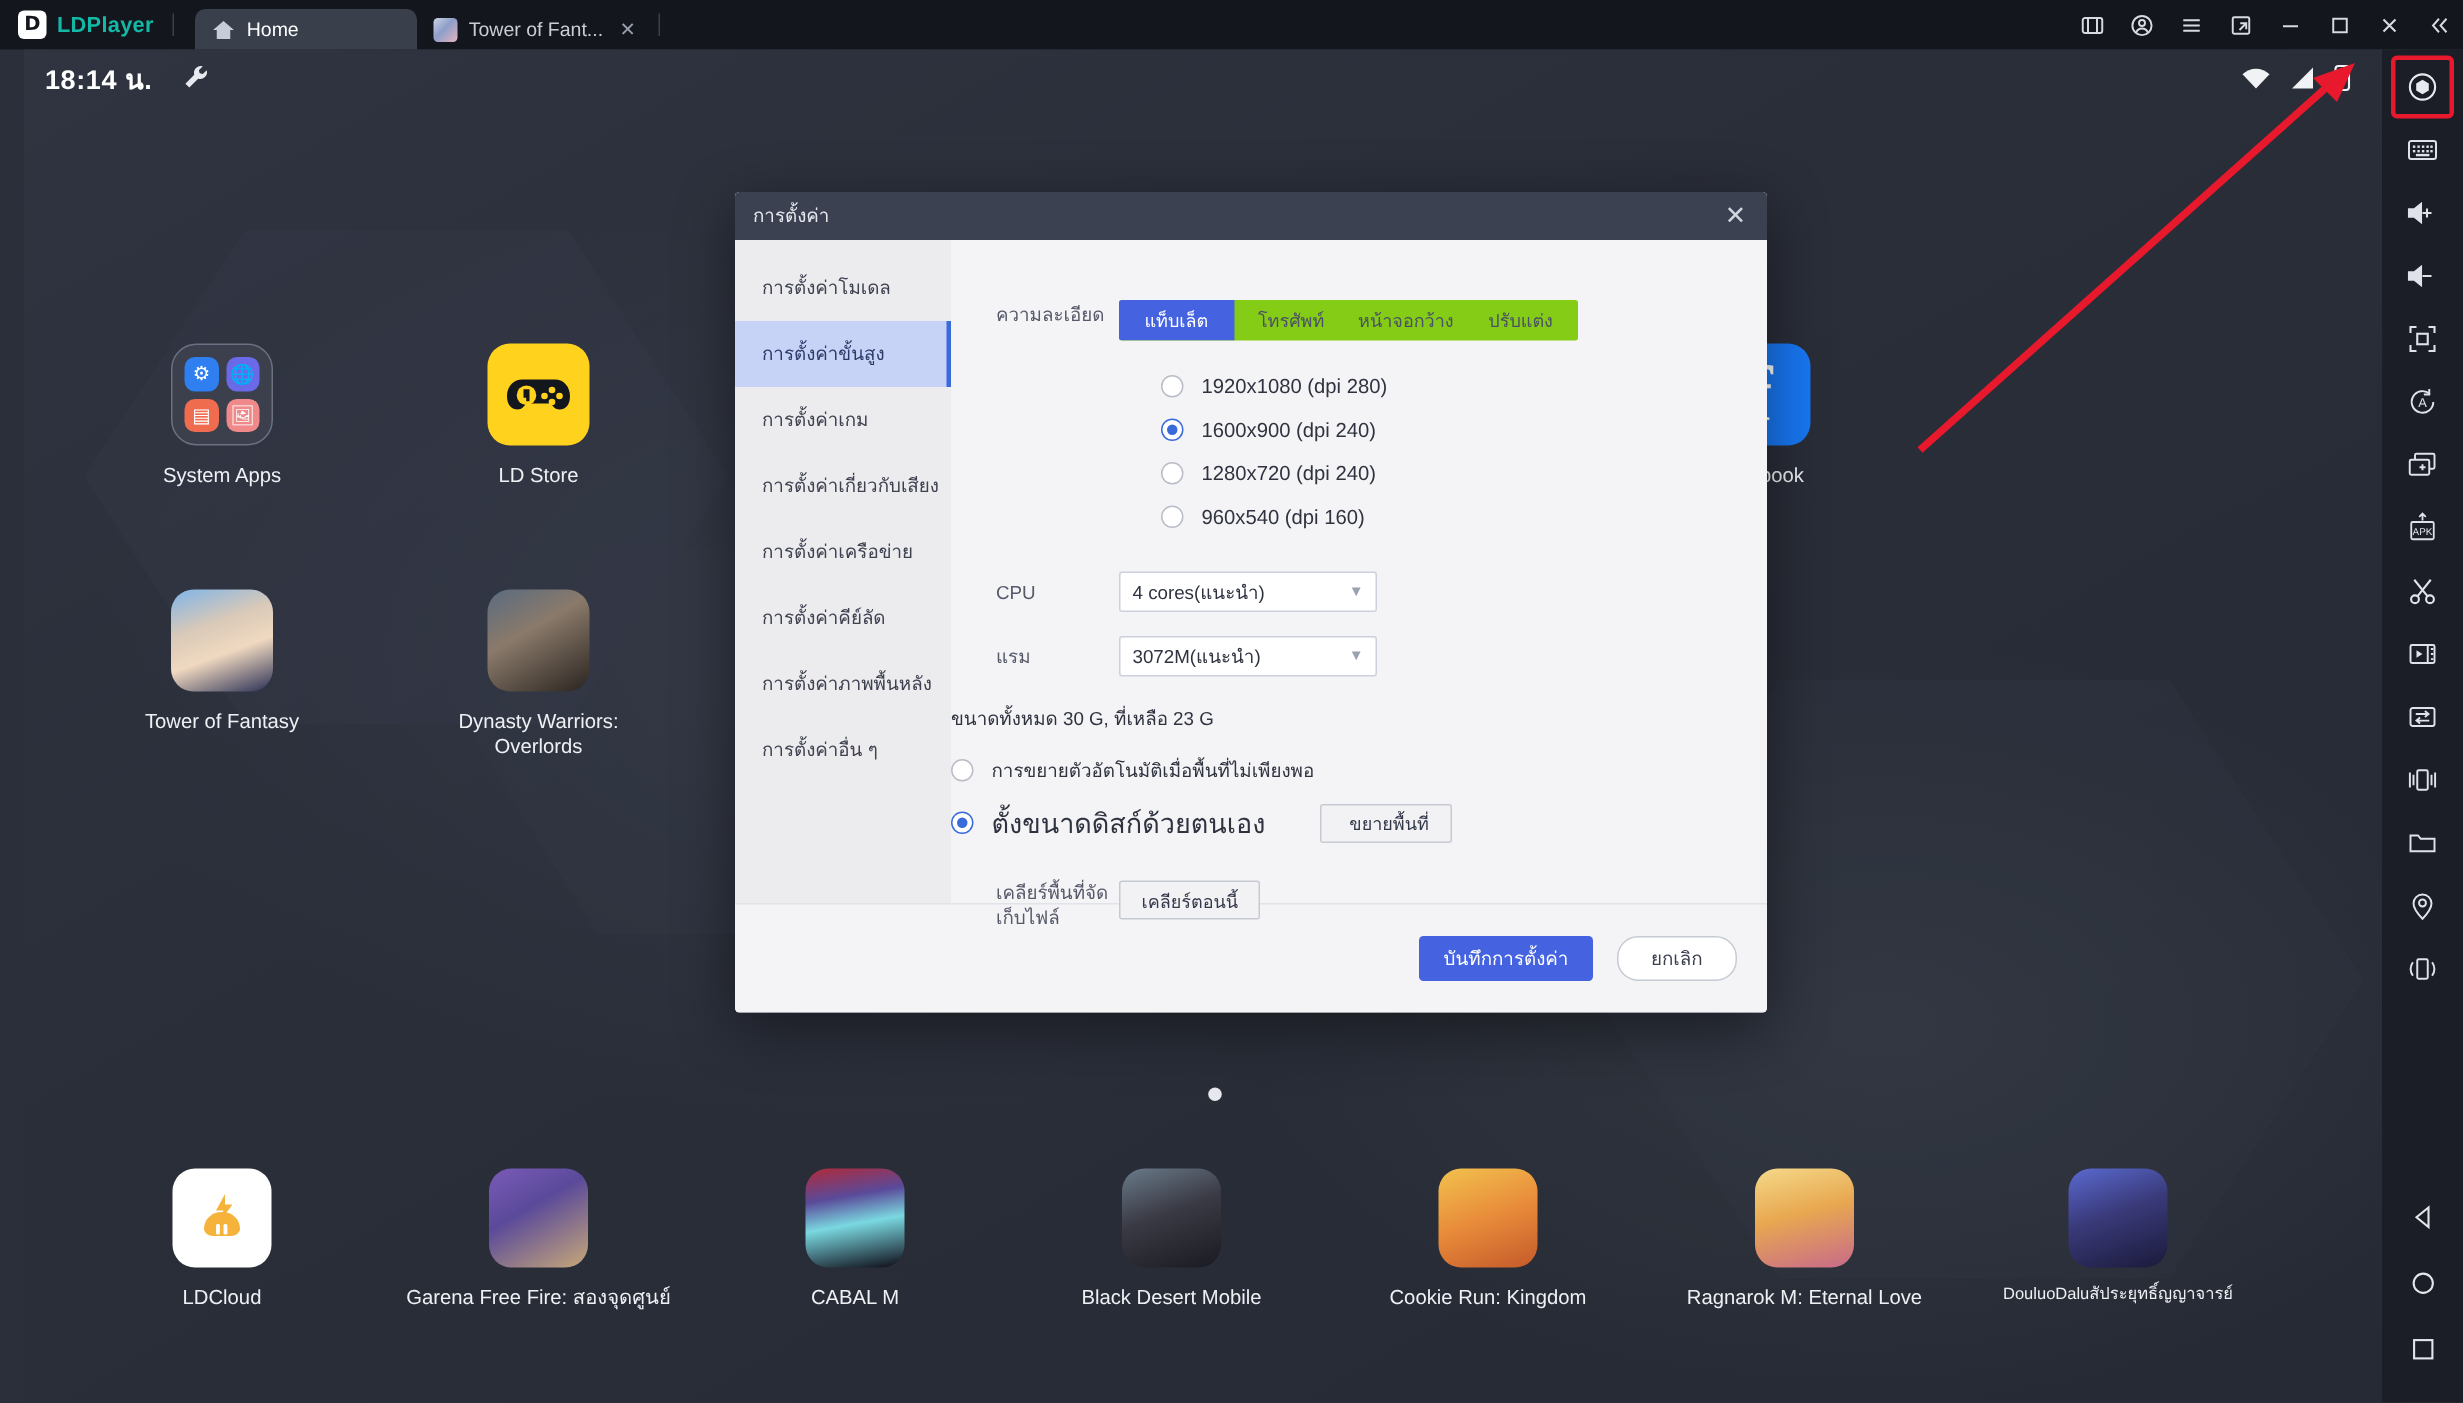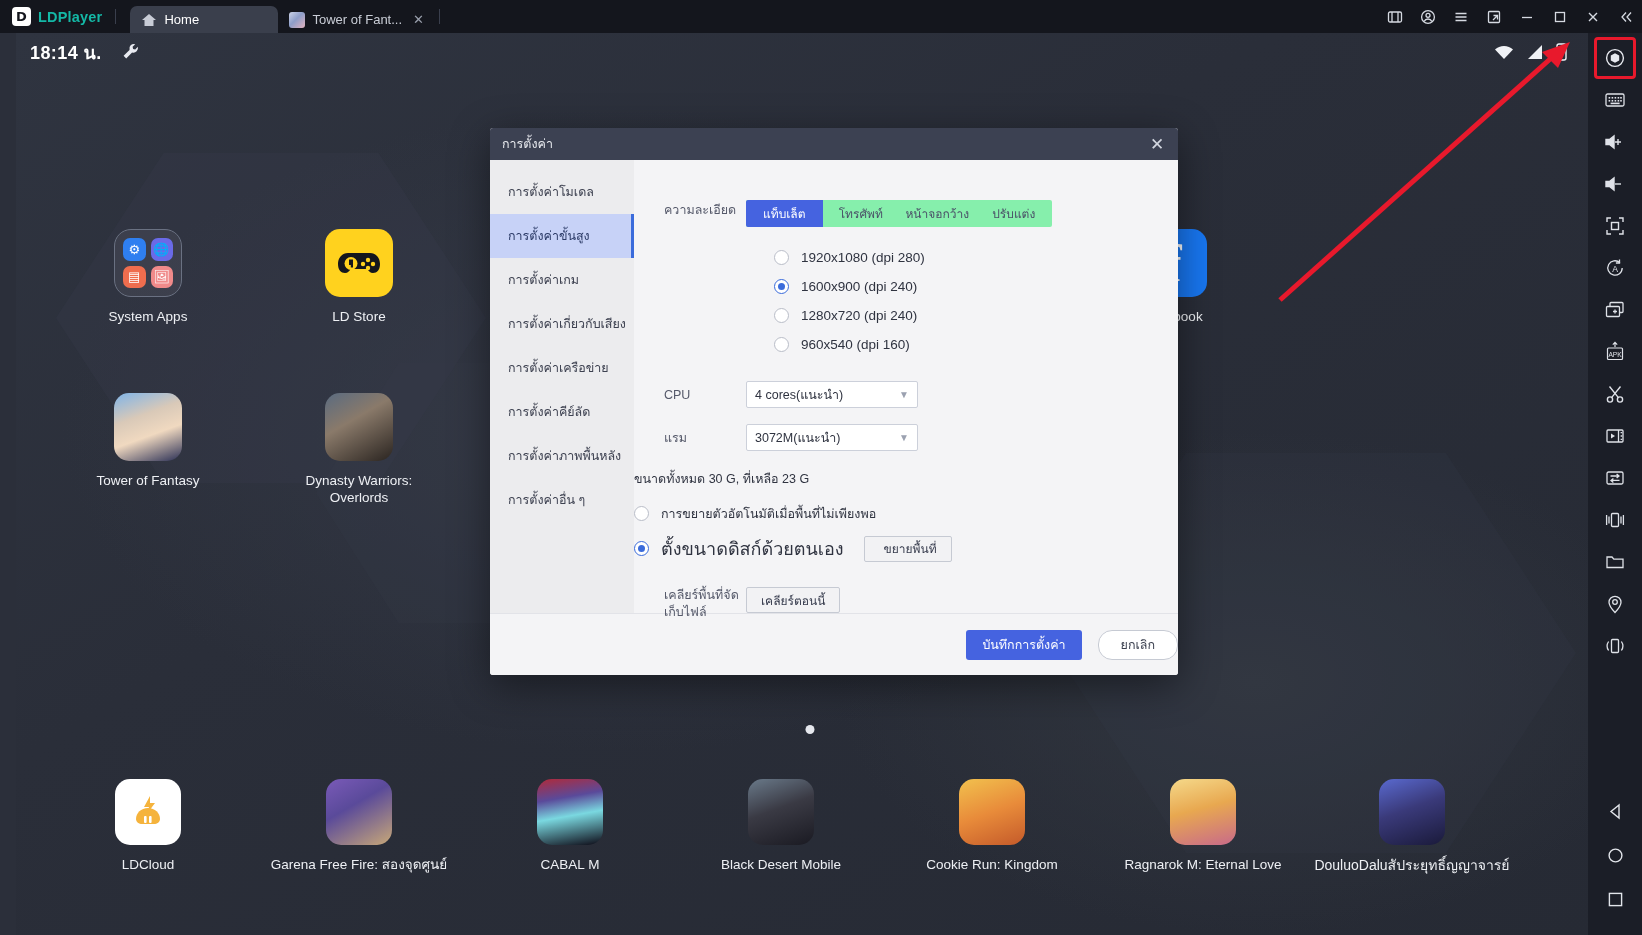--- a/index.html
+++ b/index.html
@@ -156,21 +156,21 @@
     font-size: 12.5px; color: #3d4150; position: relative;
   }
   .nav-item.active { background: #c7d2f7; color: #2b3a66; }
   .nav-item.active::after {
     content:""; position: absolute; right: 0; top: 0; width: 3px; height: 100%; background: #3a6bdb;
   }
   .dlg-main { flex: 1; background: #f4f4f6; padding: 40px 0 0 0; position: relative; }
   .row { display: flex; margin-bottom: 0; }
   .row-label { width: 112px; flex: 0 0 auto; color: #55596a; font-size: 12.5px; padding-left: 30px; }
   .seg {
-    display: flex; background: #86efac; border-radius: 2px; overflow: hidden;
+    display: flex; background: #84cc16; border-radius: 2px; overflow: hidden;
     width: 306px; height: 27px;
   }
   .seg-item {
     flex: 1; display: flex; align-items: center; justify-content: center;
     font-size: 12px; color: #4a5067;
   }
   .seg-item.active { background: #4563e0; color: #fff; }
   .radios { margin: 16px 0 0 140px; }
   .radio-row { display: flex; align-items: center; height: 29px; gap: 12px; }
   .rdo { width: 15px; height: 15px; border-radius: 50%; border: 1.6px solid #b9bdc8;
@@ -185,22 +185,23 @@
     font-size: 12.5px; color: #2f3340; justify-content: space-between;
   }
   .chev { color: #9ba1b0; font-size: 10px; }
   .disk-text { font-size: 12.5px; color: #2f3340; }
   .btn-sm {
     height: 26px; padding: 0 14px; background: #f2f2f4; border: 1px solid #c6cad3;
     border-radius: 2px; font-size: 12px; color: #33384a; display:flex;
     align-items:center; justify-content:center;
   }
   .dlg-footer {
-    height: 62px; background: #f4f4f6; border-top: 1px solid #e2e3e8;
+    height: 73px; background: #f4f4f6; border-top: 1px solid #e2e3e8;
     display: flex; align-items: center; justify-content: flex-end; gap: 16px;
+    padding-right: 20px;
   }
   .btn-primary {
     height: 30px; padding: 0 16px; background: #4563e0; color: #fff;
     border-radius: 3px; font-size: 12.5px; display:flex; align-items:center;
   }
   .btn-ghost {
     height: 30px; padding: 0 22px; background: #fff; color: #3a3f4e;
     border: 1px solid #c6cad3; border-radius: 14px; font-size: 12.5px;
     display:flex; align-items:center;
   }
@@ -383,21 +384,21 @@
       <div class="app" style="left:876px; top:0;">
         <div class="app-icon" style="background:linear-gradient(160deg,#f2c14e 0%,#e88b3a 50%,#c45a2a 100%);"></div>
         <div class="app-label">Cookie Run: Kingdom</div>
       </div>
       <div class="app" style="left:1087px; top:0;">
         <div class="app-icon" style="background:linear-gradient(165deg,#f5d98a 0%,#e8a850 45%,#c86a8a 100%);"></div>
         <div class="app-label">Ragnarok M: Eternal Love</div>
       </div>
       <div class="app" style="left:1296px; top:0;">
         <div class="app-icon" style="background:linear-gradient(160deg,#5a6ad0 0%,#3a3a7a 45%,#1a1a3a 100%);"></div>
-        <div class="app-label" style="font-size:14px;">DouluoDaluสัประยุทธิ์ญญาจารย์</div>
+        <div class="app-label" style="font-size:11px;">DouluoDaluสัประยุทธิ์ญญาจารย์</div>
       </div>
     </div>
   </div>
 
   <div class="toolbar">
     <div class="tb-btn highlight">
       <svg width="22" height="22" viewBox="0 0 22 22" fill="none" stroke="#e8eaf0" stroke-width="1.4">
         <circle cx="11" cy="11" r="8.4"></circle>
         <path d="M11 6.2l4.2 2.4v4.8L11 15.8l-4.2-2.4V8.6z" fill="#e8eaf0" stroke="none"></path>
       </svg>
@@ -613,21 +614,21 @@
         <div class="row" style="margin-top:18px;">
           <div style="flex:1;">
             <div class="disk-text">ขนาดทั้งหมด 30 G,  ที่เหลือ 23 G</div>
             <div class="radio-row" style="margin-top:10px;">
               <span class="rdo"></span>
               <span class="rdo-label" style="font-size:12.5px;">การขยายตัวอัตโนมัติเมื่อพื้นที่ไม่เพียงพอ</span>
             </div>
             <div class="radio-row" style="margin-top:6px;">
               <span class="rdo on"></span>
               <span class="rdo-label" style="font-size:18px;text-align:right;">ตั้งขนาดดิสก์ด้วยตนเอง</span>
-              <span class="btn-sm" style="margin-left:8px;padding-left:19px;">ขยายพื้นที่</span>
+              <span class="btn-sm" style="margin-left:24px;padding-left:19px;">ขยายพื้นที่</span>
             </div>
           </div>
         </div>
 
         <div class="row" style="margin-top:24px;">
           <div class="row-label" style="line-height:1.35;">เคลียร์พื้นที่จัดเก็บไฟล์</div>
           <span class="btn-sm">เคลียร์ตอนนี้</span>
         </div>
       </div>
     </div>

